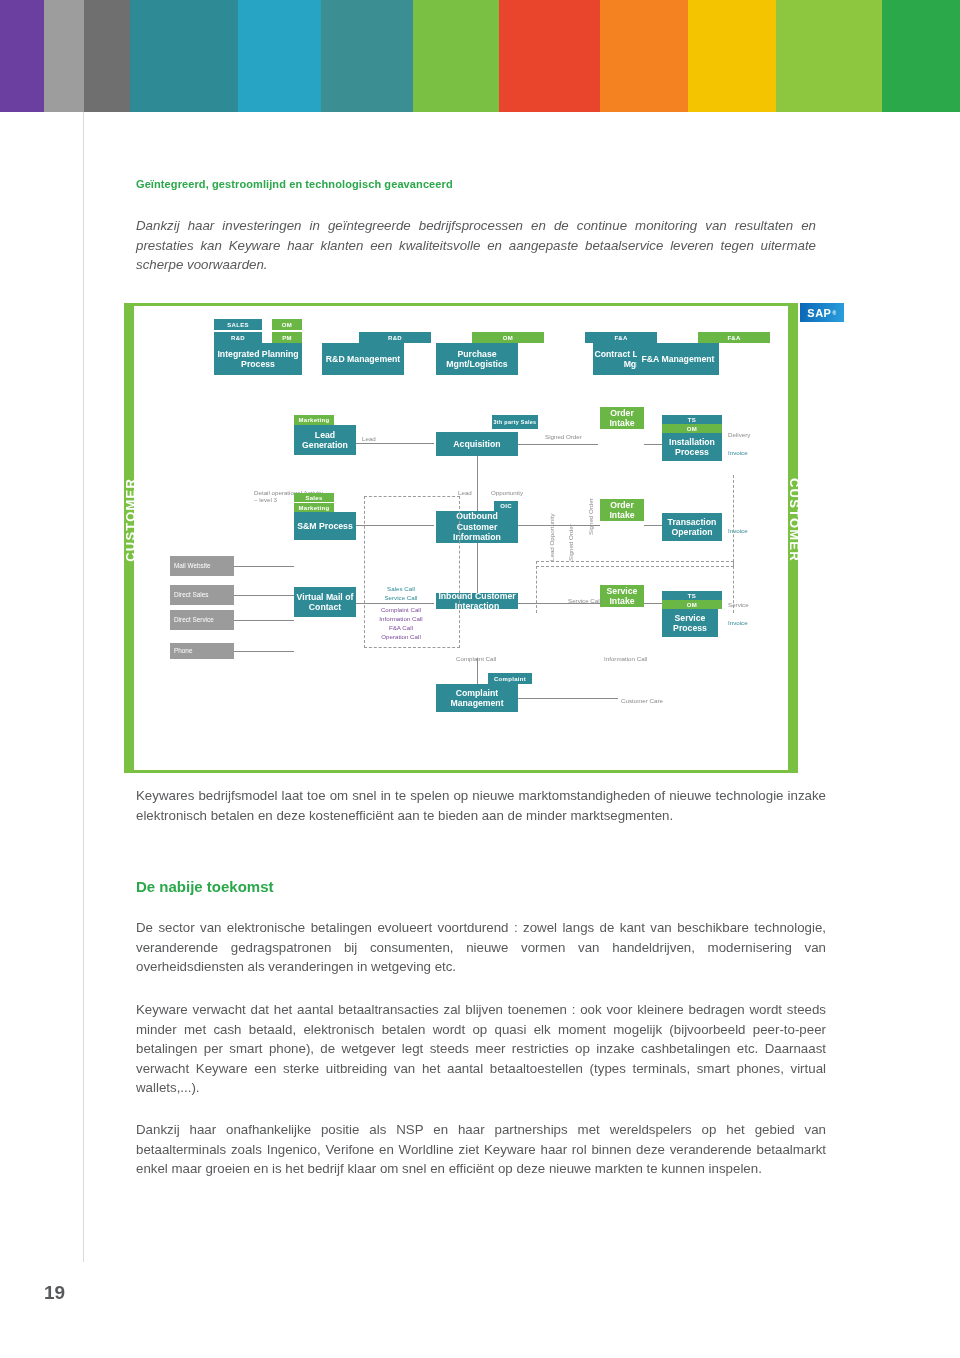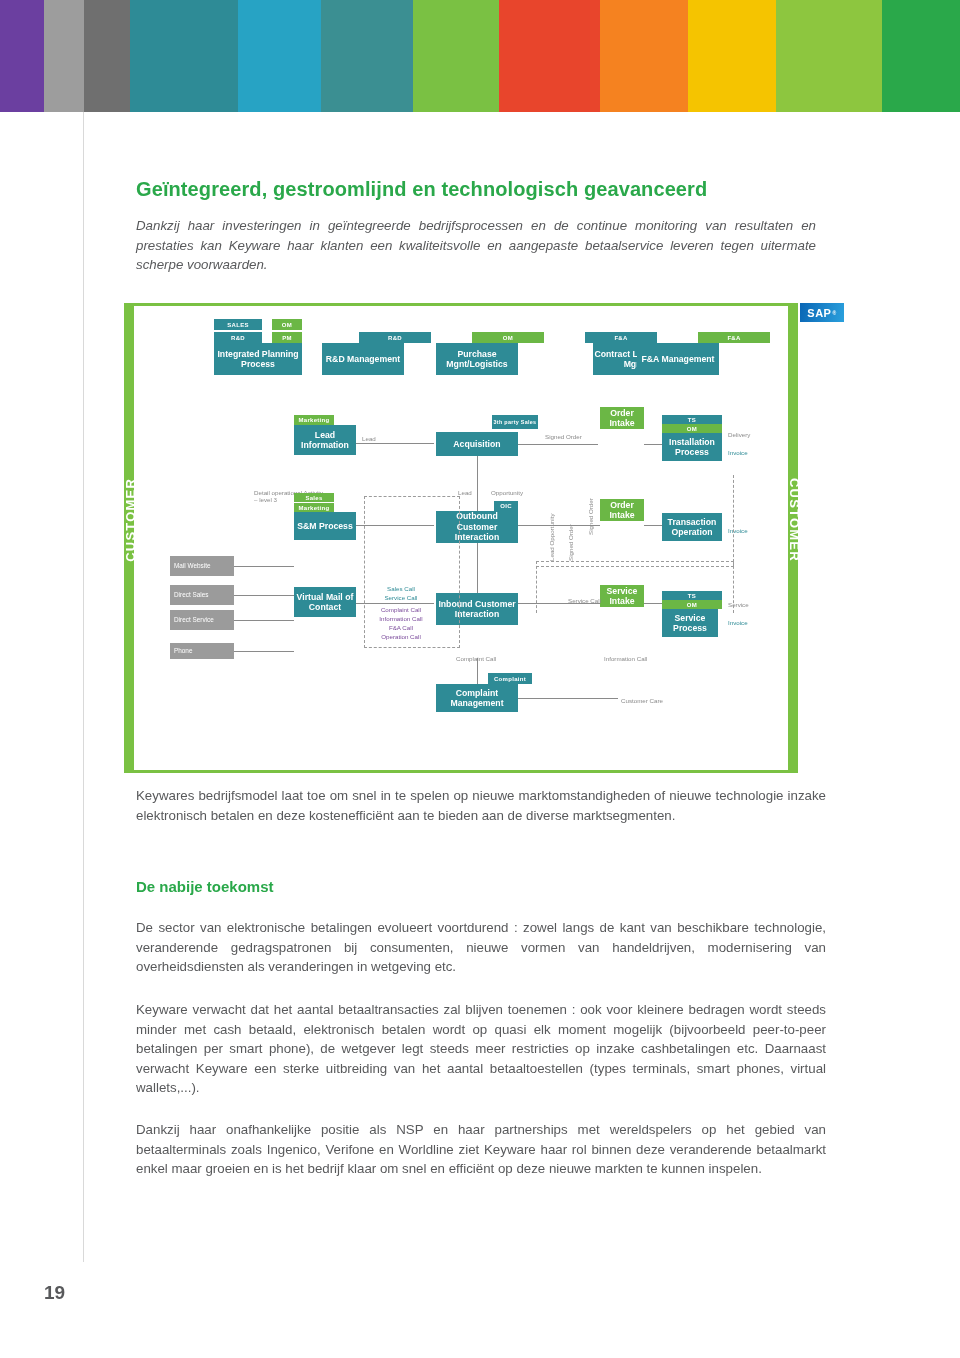--- a/index.html
+++ b/index.html
@@ -16,21 +16,21 @@
   #topbar { position:absolute; top:0; left:0; width:960px; height:112px; display:flex; }
   #topbar .seg { height:100%; }
 
   
   #left-rule { position:absolute; left:83px; top:112px; width:1px; height:1150px; background:#d9d9d9; }
 
   
   #page-num { position:absolute; left:44px; top:1282px; font-size:19px; color:#58595b; font-weight:bold; }
 
   
-  .h1 { position:absolute; color:#2aa84a; font-size:20px; font-weight:bold; letter-spacing:0.1px; }
+  .h1 { position:absolute; color:#2aa84a; font-size:11px; font-weight:bold; letter-spacing:0.1px; }
   .h2 { position:absolute; color:#2aa84a; font-size:15px; font-weight:bold; }
   .para { position:absolute; color:#58595b; font-size:13.3px; line-height:19.6px; text-align:justify; }
 
   
   #diagram { position:absolute; left:124px; top:303px; width:720px; height:470px; }
   #diag-left-bar { position:absolute; left:0; top:0; width:10px; height:470px; background:#7ac143; }
   #diag-right-bar { position:absolute; left:664px; top:0; width:10px; height:470px; background:#7ac143; }
   #diag-top-line { position:absolute; left:0; top:0; width:674px; height:3px; background:#7ac143; }
   #diag-bot-line { position:absolute; left:0; top:467px; width:674px; height:3px; background:#7ac143; }
 
@@ -116,42 +116,42 @@
   <div class="tabtag tag-teal" style="left:461px; top:29px; width:72px; height:11px;">F&amp;A</div>
   <div class="tabtag tag-green" style="left:574px; top:29px; width:72px; height:11px;">F&amp;A</div>
 
   <div class="box tealbox" style="left:90px;  top:40px; width:88px; height:32px;">Integrated Planning Process</div>
   <div class="box tealbox" style="left:198px; top:40px; width:82px; height:32px;">R&amp;D Management</div>
   <div class="box tealbox" style="left:312px; top:40px; width:82px; height:32px;">Purchase Mgnt/Logistics</div>
   <div class="box tealbox" style="left:425px; top:40px; width:82px; height:32px;margin-left:44px;">Contract Life Cycle Mgnt</div>
   <div class="box tealbox" style="left:513px; top:40px; width:82px; height:32px;">F&amp;A Management</div>
 
   <div class="tabtag tag-green" style="left:170px; top:112px; width:40px; height:10px;">Marketing</div>
-  <div class="box tealbox" style="left:170px; top:122px; width:62px; height:30px;">Lead Information</div>
+  <div class="box tealbox" style="left:170px; top:122px; width:62px; height:30px;">Lead Generation</div>
 
   <div class="tabtag tag-teal" style="left:368px; top:112px; width:46px; height:14px; line-height:5px; font-size:5.4px;">3th party Sales</div>
   <div class="box tealbox" style="left:312px; top:129px; width:82px; height:24px;">Acquisition</div>
 
   <div class="box greenbox" style="left:476px; top:104px; width:44px; height:22px;">Order Intake</div>
   <div class="tabtag tag-teal" style="left:538px; top:112px; width:60px; height:9px;">TS</div>
   <div class="tabtag tag-green" style="left:538px; top:121px; width:60px; height:9px;">OM</div>
   <div class="box tealbox" style="left:538px; top:130px; width:60px; height:28px;">Installation Process</div>
 
   <div class="smalltxt" style="left:238px; top:132px;">Lead</div>
   <div class="smalltxt" style="left:421px; top:130px;">Signed Order</div>
   <div class="smalltxt" style="left:604px; top:128px;">Delivery</div>
   <div class="smalltxt teal" style="left:604px; top:146px;">Invoice</div>
 
   <div class="smalltxt" style="left:130px; top:186px; width:70px; line-height:7px;">Detail operational Activity – level 3</div>
   <div class="tabtag tag-green" style="left:170px; top:190px; width:40px; height:9px;">Sales</div>
   <div class="tabtag tag-green" style="left:170px; top:200px; width:40px; height:9px;">Marketing</div>
   <div class="box tealbox" style="left:170px; top:209px; width:62px; height:28px;">S&amp;M Process</div>
 
   <div class="tabtag tag-teal" style="left:370px; top:198px; width:24px; height:10px;">OIC</div>
-  <div class="box tealbox" style="left:312px; top:208px; width:82px; height:32px;">Outbound Customer Interaction</div>
+  <div class="box tealbox" style="left:312px; top:208px; width:82px; height:32px;">Outbound Customer Information</div>
 
   <div class="box greenbox" style="left:476px; top:196px; width:44px; height:22px;">Order Intake</div>
   <div class="box tealbox" style="left:538px; top:210px; width:60px; height:28px;">Transaction Operation</div>
 
   <div class="smalltxt" style="left:334px; top:186px;">Lead</div>
   <div class="smalltxt" style="left:367px; top:186px;">Opportunity</div>
   <div class="smalltxt teal" style="left:604px; top:224px;">Invoice</div>
 
   <div class="vtxt" style="left:424px; top:188px; height:70px;">Lead Opportunity</div>
   <div class="vtxt" style="left:443px; top:188px; height:70px;">Signed Order</div>
@@ -159,21 +159,21 @@
 
   <div class="box tealbox" style="left:170px; top:284px; width:62px; height:30px;">Virtual Mail of Contact</div>
 
   <div class="smalltxt teal ctr" style="left:248px; top:282px; width:58px;">Sales Call</div>
   <div class="smalltxt teal ctr" style="left:248px; top:291px; width:58px;">Service Call</div>
   <div class="smalltxt purple ctr" style="left:248px; top:303px; width:58px;">Complaint Call</div>
   <div class="smalltxt purple ctr" style="left:248px; top:312px; width:58px;">Information Call</div>
   <div class="smalltxt purple ctr" style="left:248px; top:321px; width:58px;">F&amp;A Call</div>
   <div class="smalltxt purple ctr" style="left:248px; top:330px; width:58px;">Operation Call</div>
 
-  <div class="box tealbox" style="left:312px; top:290px; width:82px; height:32px;">Inbound Customer Interaction</div>
+  <div class="box tealbox" style="left:312px; top:290px; width:82px; height:16px;">Inbound Customer Interaction</div>
 
   <div class="box greenbox" style="left:476px; top:282px; width:44px; height:22px;">Service Intake</div>
   <div class="tabtag tag-teal" style="left:538px; top:288px; width:60px; height:9px;">TS</div>
   <div class="tabtag tag-green" style="left:538px; top:297px; width:60px; height:9px;">OM</div>
   <div class="box tealbox" style="left:538px; top:306px; width:56px; height:28px;">Service Process</div>
 
   <div class="smalltxt" style="left:444px; top:294px;">Service Call</div>
   <div class="smalltxt" style="left:604px; top:298px;">Service</div>
   <div class="smalltxt teal" style="left:604px; top:316px;">Invoice</div>
 
@@ -205,21 +205,21 @@
   <div class="arrowline" style="left:353px; top:355px; width:1px; height:26px;"></div>
   <div class="arrowline" style="left:394px; top:395px; width:100px; height:1px;"></div>
   <div class="arrowline" style="left:353px; top:153px; width:1px; height:55px;"></div>
   <div class="arrowline" style="left:353px; top:240px; width:1px; height:50px;"></div>
 
   <div class="dashbox" style="left:240px; top:193px; width:96px; height:152px;"></div>
   <div class="dashbox" style="left:412px; top:172px; width:198px; height:92px; border-top:none; border-left:none;"></div>
   <div class="dashbox" style="left:412px; top:258px; width:198px; height:52px; border-bottom:none;"></div>
 </div>
 
-<div class="para" style="left:136px; top:786px; width:690px;">Keywares bedrijfsmodel laat toe om snel in te spelen op nieuwe marktomstandigheden of nieuwe technologie inzake elektronisch betalen en deze kostenefficiënt aan te bieden aan de diverse marktsegmenten.</div>
+<div class="para" style="left:136px; top:786px; width:690px;">Keywares bedrijfsmodel laat toe om snel in te spelen op nieuwe marktomstandigheden of nieuwe technologie inzake elektronisch betalen en deze kostenefficiënt aan te bieden aan de minder marktsegmenten.</div>
 
 <div class="h2" style="left:136px; top:878px; width:500px;">De nabije toekomst</div>
 
 <div class="para" style="left:136px; top:918px; width:690px;">De sector van elektronische betalingen evolueert voortdurend : zowel langs de kant van beschikbare technologie, veranderende gedragspatronen bij consumenten, nieuwe vormen van handeldrijven, modernisering van overheidsdiensten als veranderingen in wetgeving etc.</div>
 
 <div class="para" style="left:136px; top:1000px; width:690px;">Keyware verwacht dat het aantal betaaltransacties zal blijven toenemen : ook voor kleinere bedragen wordt steeds minder met cash betaald, elektronisch betalen wordt op quasi elk moment mogelijk (bijvoorbeeld peer-to-peer betalingen per smart phone), de wetgever legt steeds meer restricties op inzake cashbetalingen etc. Daarnaast verwacht Keyware een sterke uitbreiding van het aantal betaaltoestellen (types terminals, smart phones, virtual wallets,...).</div>
 
 <div class="para" style="left:136px; top:1120px; width:690px;">Dankzij haar onafhankelijke positie als NSP en haar partnerships met wereldspelers op het gebied van betaalterminals zoals Ingenico, Verifone en Worldline ziet Keyware haar rol binnen deze veranderende betaalmarkt enkel maar groeien en is het bedrijf klaar om snel en efficiënt op deze nieuwe markten te kunnen inspelen.</div>
 
 </body></html>

